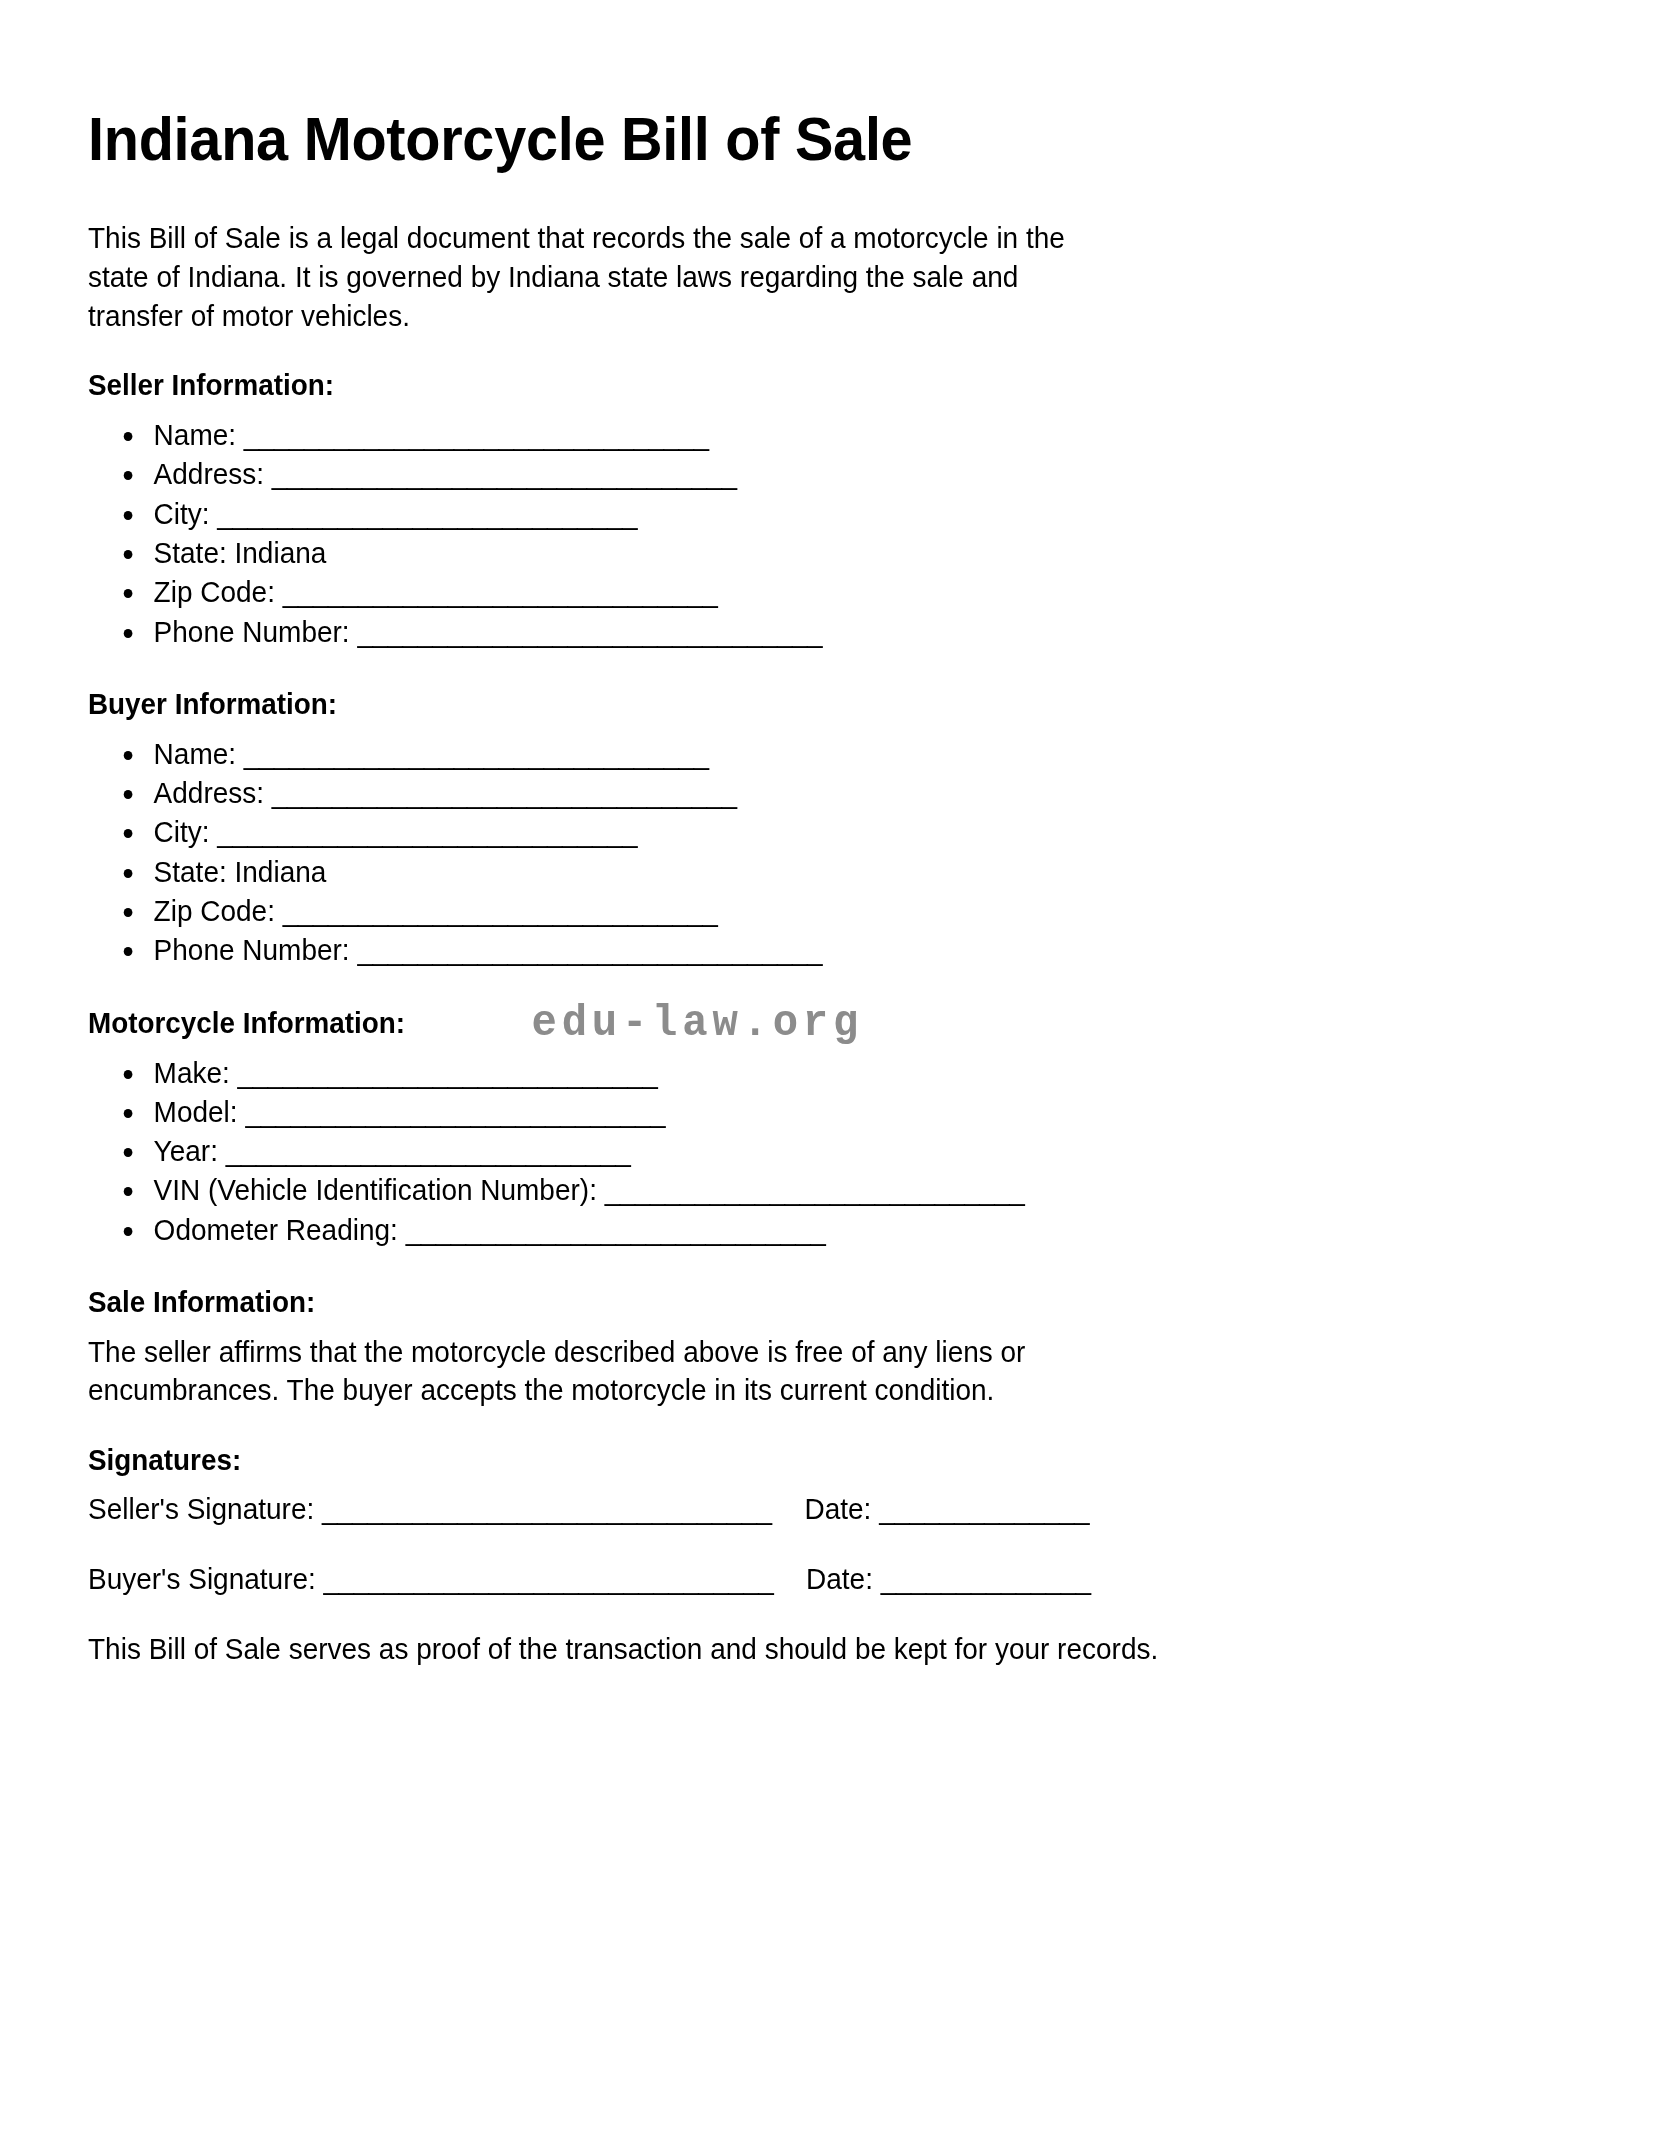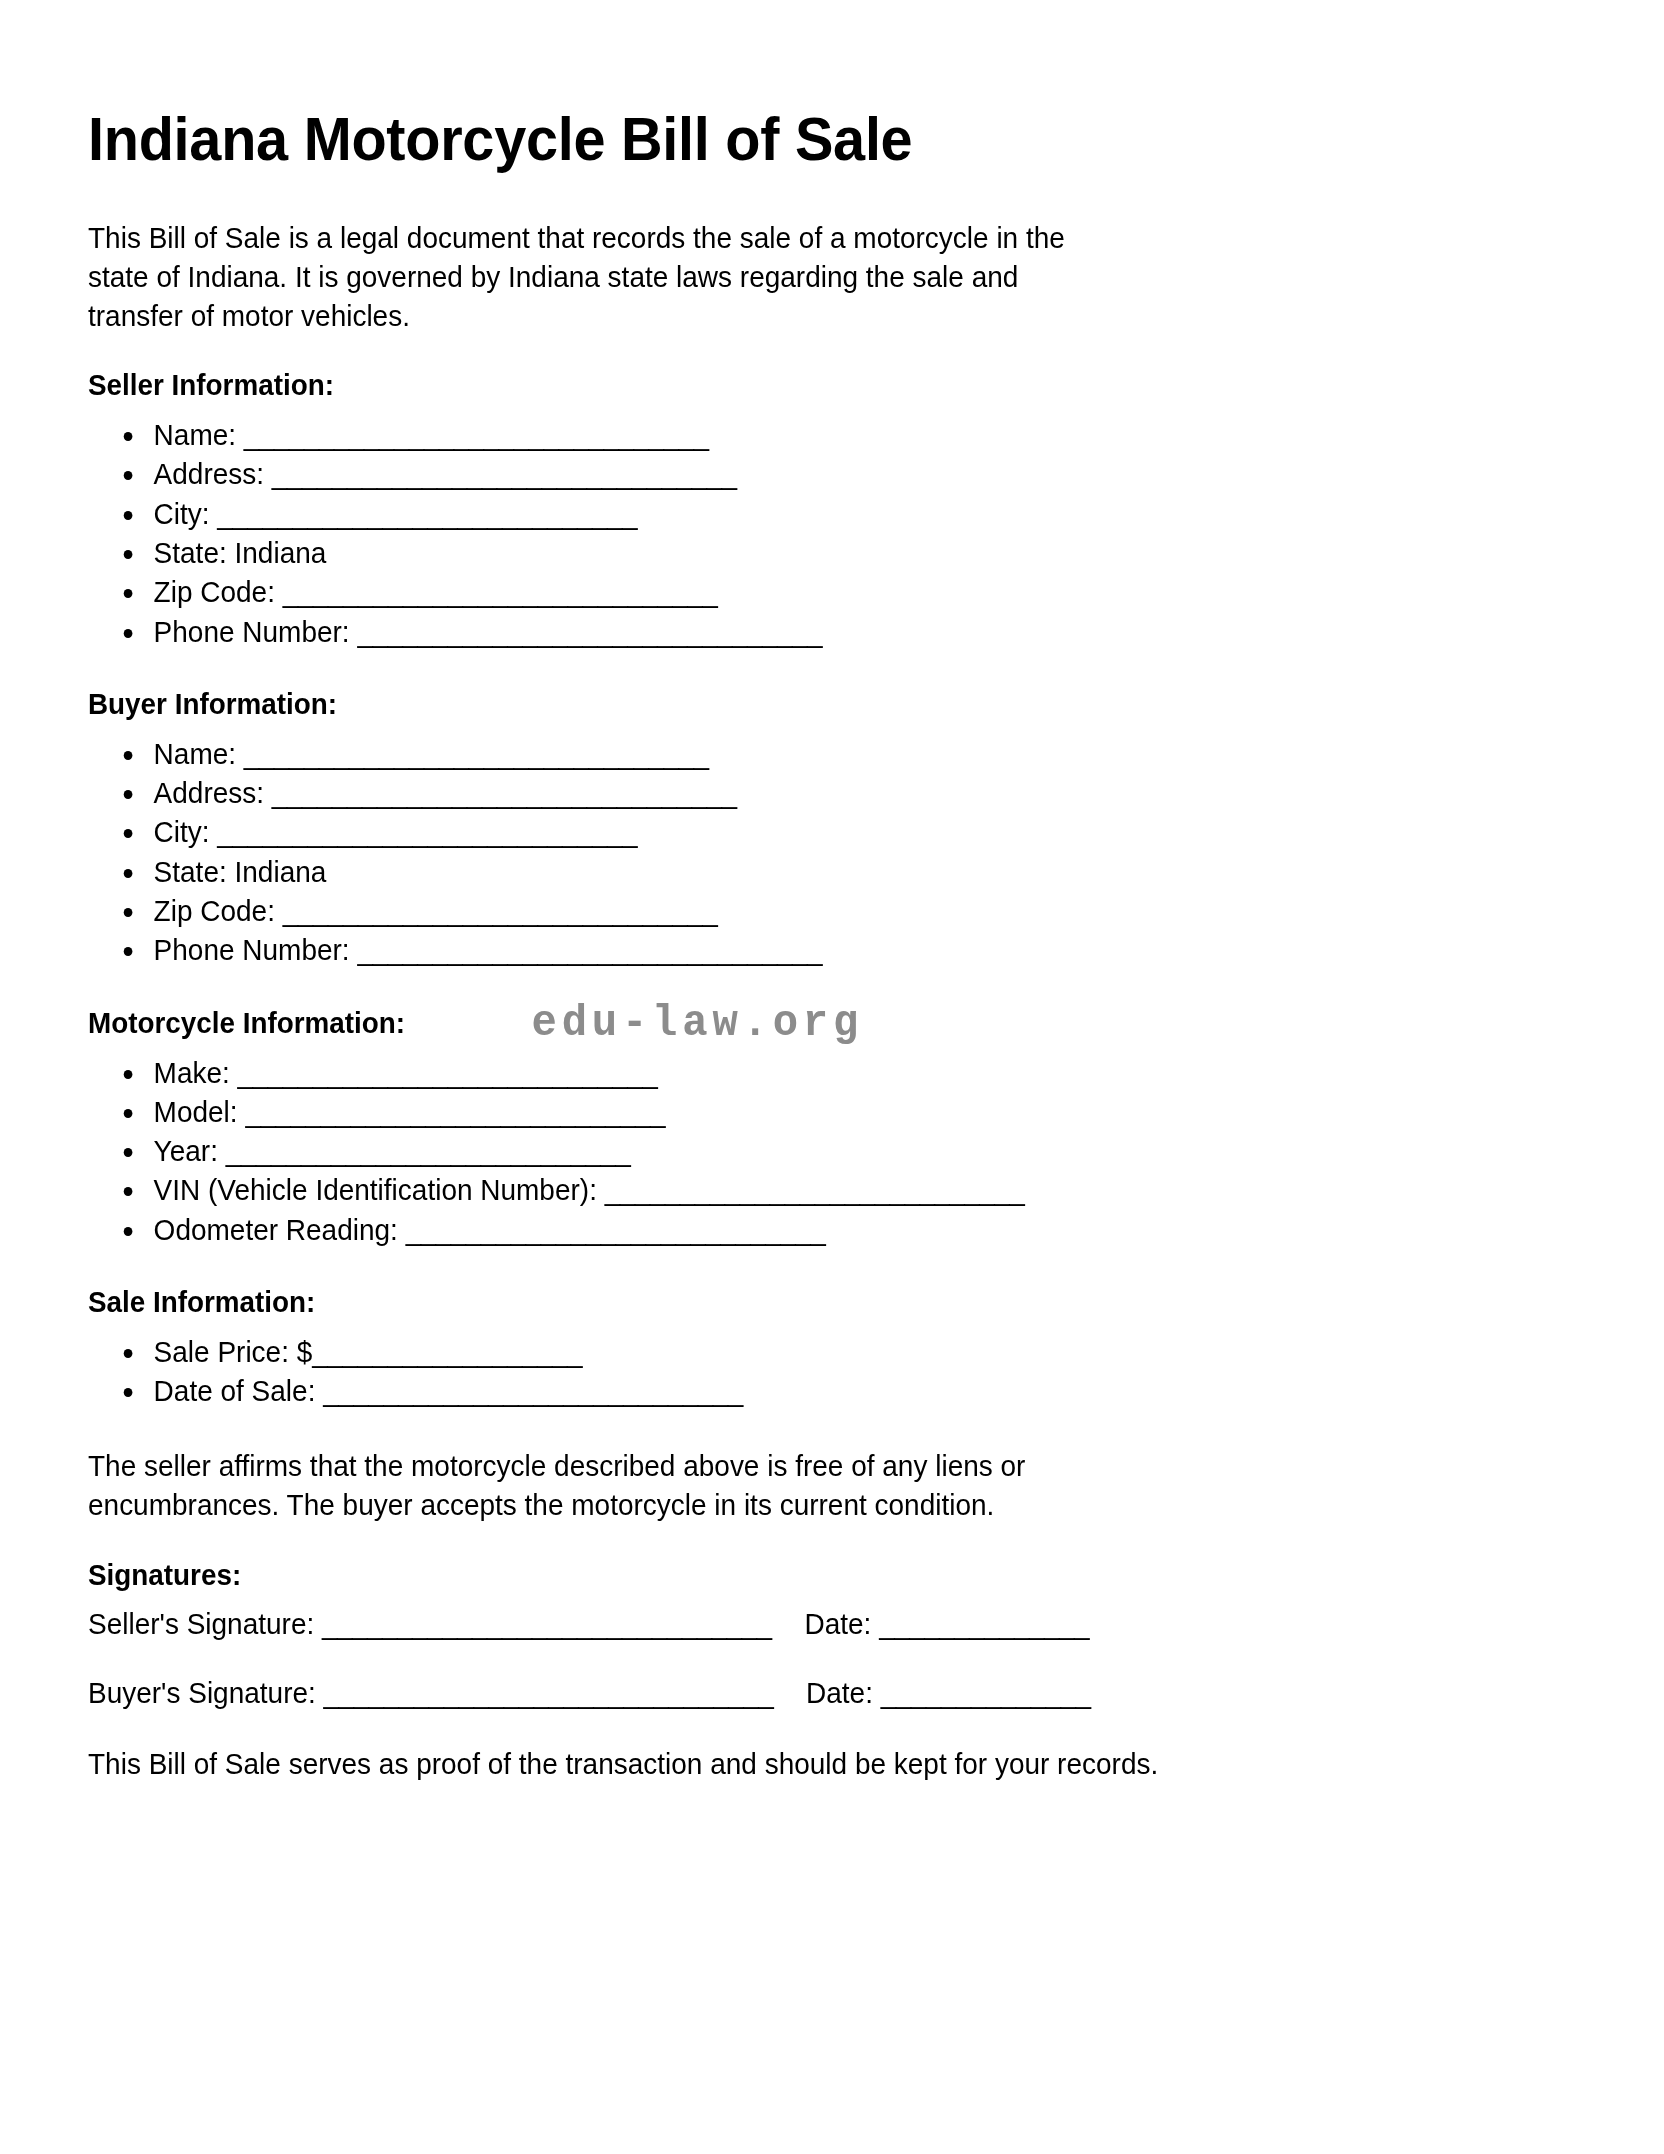--- a/index.html
+++ b/index.html
@@ -172,24 +172,20 @@
     </h2>
     <ul class="fields">
       <li><span class="bullet"></span><span>Make:</span> <span class="blank">____________________________</span></li>
       <li><span class="bullet"></span><span>Model:</span> <span class="blank">____________________________</span></li>
       <li><span class="bullet"></span><span>Year:</span> <span class="blank">___________________________</span></li>
       <li><span class="bullet"></span><span>VIN (Vehicle Identification Number):</span> <span class="blank">____________________________</span></li>
       <li><span class="bullet"></span><span>Odometer Reading:</span> <span class="blank">____________________________</span></li>
     </ul>
 
     <h2 class="sec-head">Sale Information:</h2>
-    <ul class="fields">
-      <li><span class="bullet"></span><span>Sale Price: $</span><span class="blank">__________________</span></li>
-      <li><span class="bullet"></span><span>Date of Sale:</span> <span class="blank">____________________________</span></li>
-    </ul>
 
     <p class="para wide">The seller affirms that the motorcycle described above is free of any liens or encumbrances. The buyer accepts the motorcycle in its current condition.</p>
 
     <h2 class="sec-head">Signatures:</h2>
 
     <div class="sig-row">
       <span>Seller's Signature:</span>
       <span class="blank">______________________________</span>
       <span class="gap"></span>
       <span class="datelbl">Date:</span>

